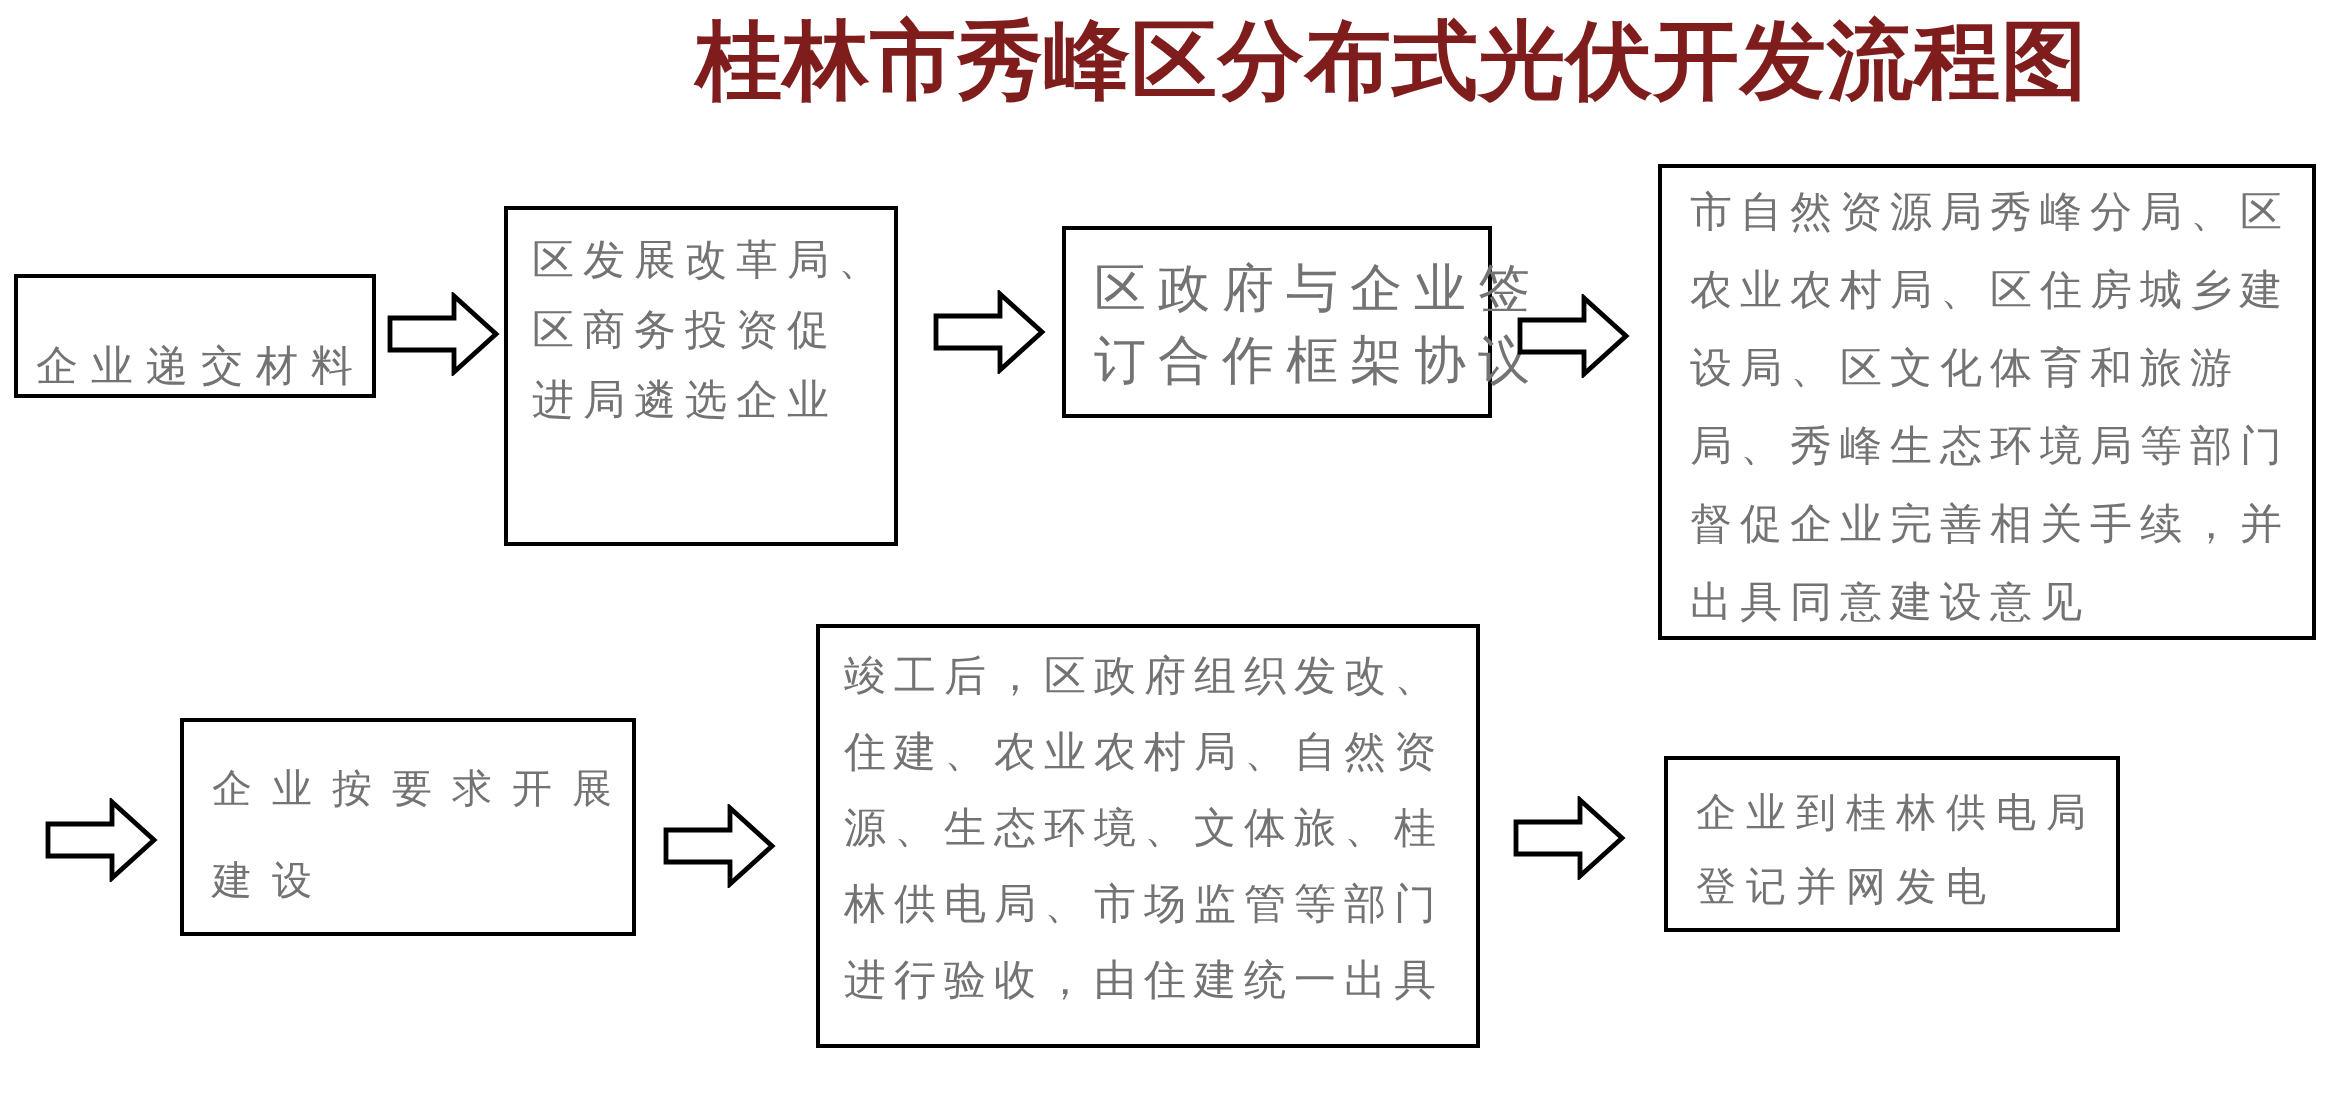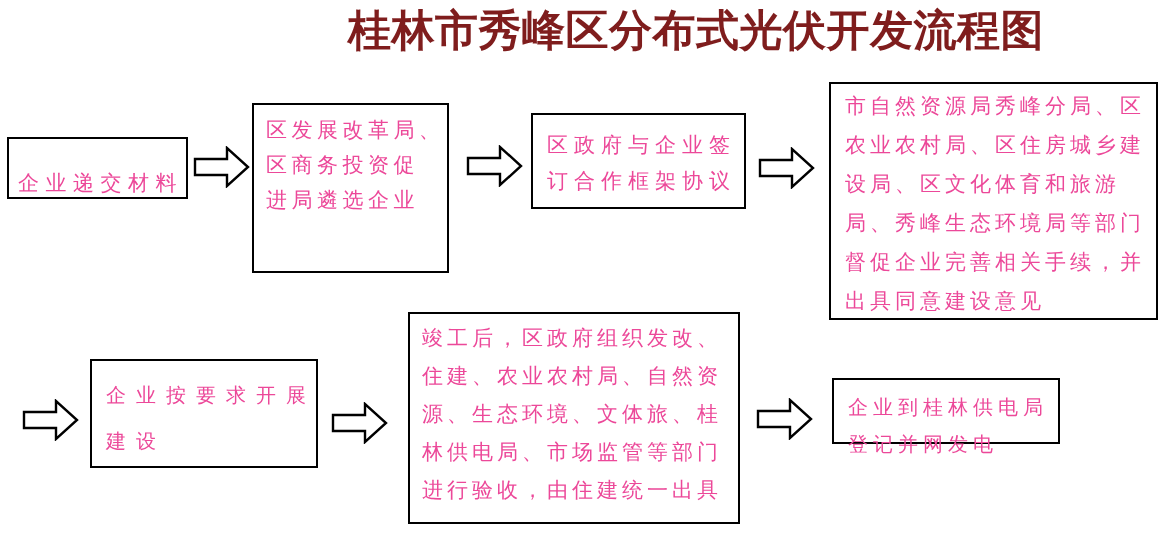--- a/index.html
+++ b/index.html
@@ -26,46 +26,46 @@
     font-size: 43px;
     letter-spacing: 0.5px;
     color: #7f1d1d;
     white-space: nowrap;
   }
   .fbox {
     position: absolute;
     box-sizing: border-box;
     border: 2px solid #000000;
     background: #ffffff;
-    color: #ec4899;
+    color: #737373;
   }
   .fbox .line {
     white-space: nowrap;
   }
   
   .b1 { left: 7px; top: 137px; width: 181px; height: 62px;
         display: flex; align-items: flex-end; padding-left: 9px;
         font-size: 21px; letter-spacing: 6.5px; }
   
   .b2 { left: 252px; top: 103px; width: 197px; height: 170px;
         padding: 8px 0 0 12px; font-size: 21px; line-height: 35px; letter-spacing: 4.5px; }
   
   .b3 { left: 531px; top: 113px; width: 215px; height: 96px;
-        padding: 12px 0 0 14px; font-size: 21px; line-height: 36px; letter-spacing: 6px; }
+        padding: 12px 0 0 14px; font-size: 26px; line-height: 36px; letter-spacing: 6px; }
   
   .b4 { left: 829px; top: 82px; width: 329px; height: 238px;
         padding: 3px 0 0 14px; font-size: 21px; line-height: 39px; letter-spacing: 4px; }
   
   .b5 { left: 90px; top: 359px; width: 228px; height: 109px;
         padding: 11px 0 0 14px; font-size: 20px; line-height: 46px; letter-spacing: 10px; }
   
   .b6 { left: 408px; top: 312px; width: 332px; height: 212px;
         padding: 5px 0 0 12px; font-size: 21px; line-height: 38px; letter-spacing: 4px; }
   
-  .b7 { left: 832px; top: 378px; width: 228px; height: 66px;
+  .b7 { left: 832px; top: 378px; width: 228px; height: 88px;
         padding: 9px 16px 0 14px; font-size: 20px; line-height: 37px; letter-spacing: 5px; }
 
   .arrow {
     position: absolute;
     display: block;
   }
   .arrow polygon {
     fill: #ffffff;
     stroke: #000000;
     stroke-width: 2.4;

